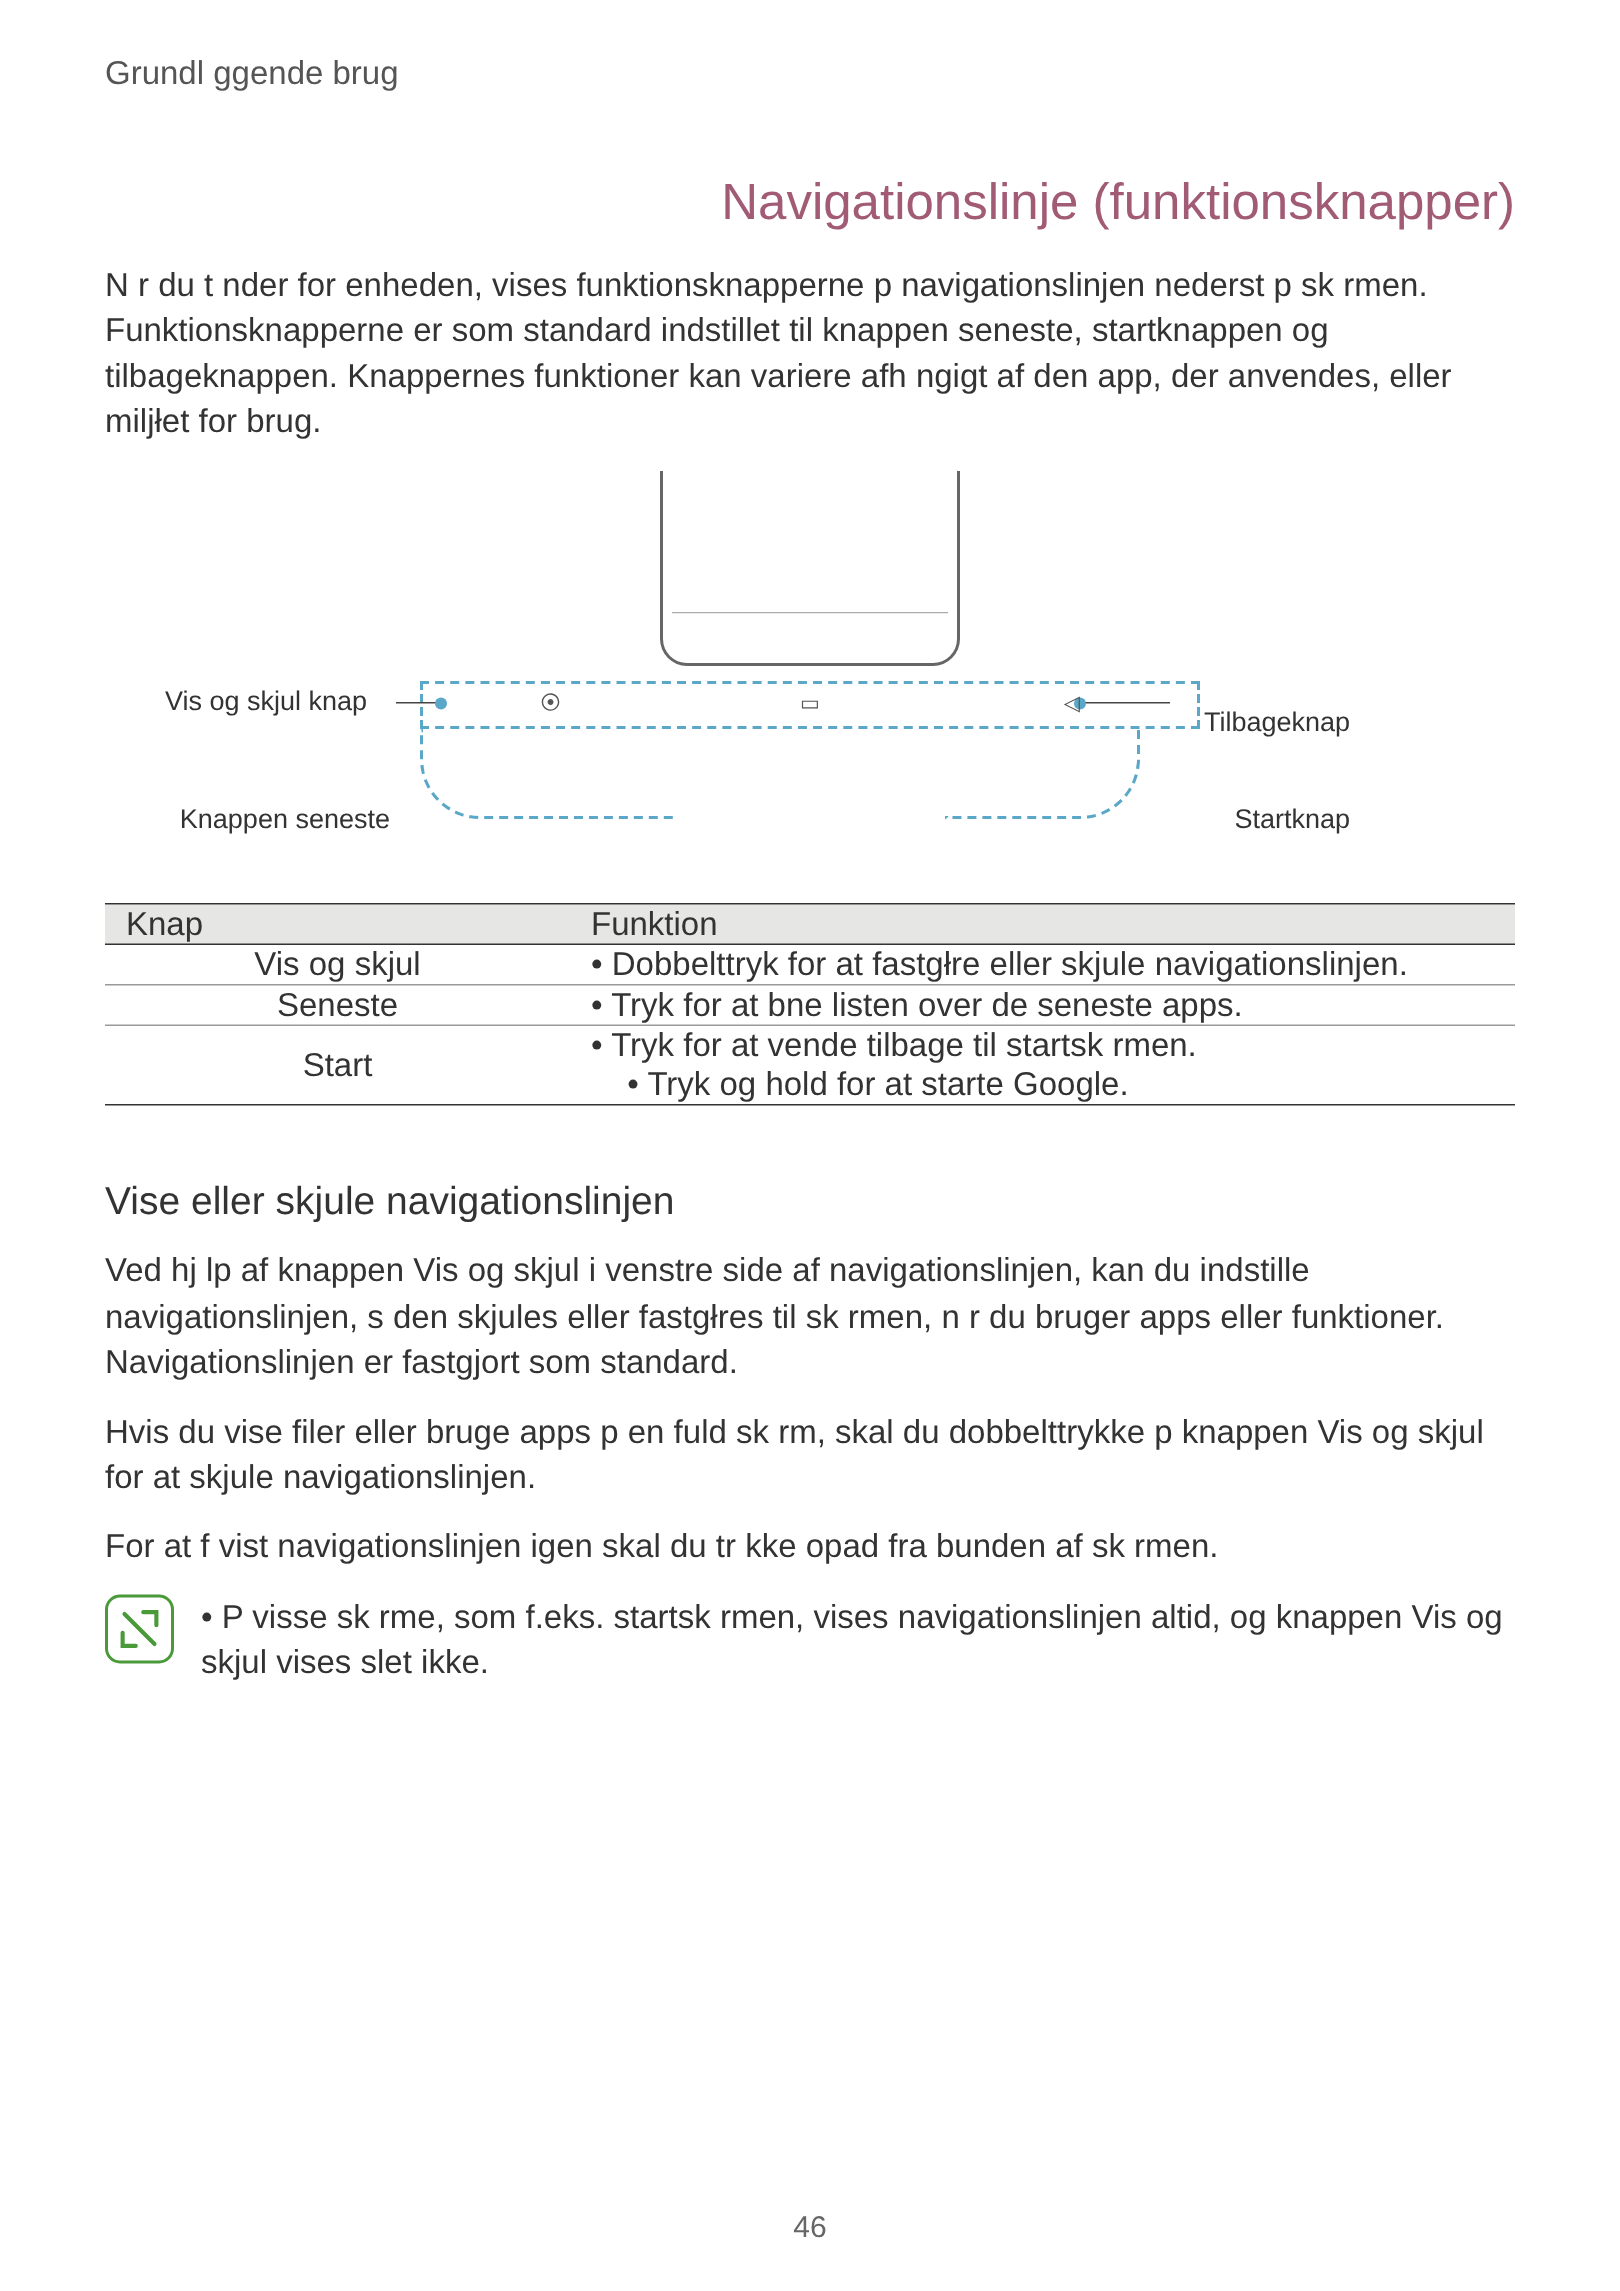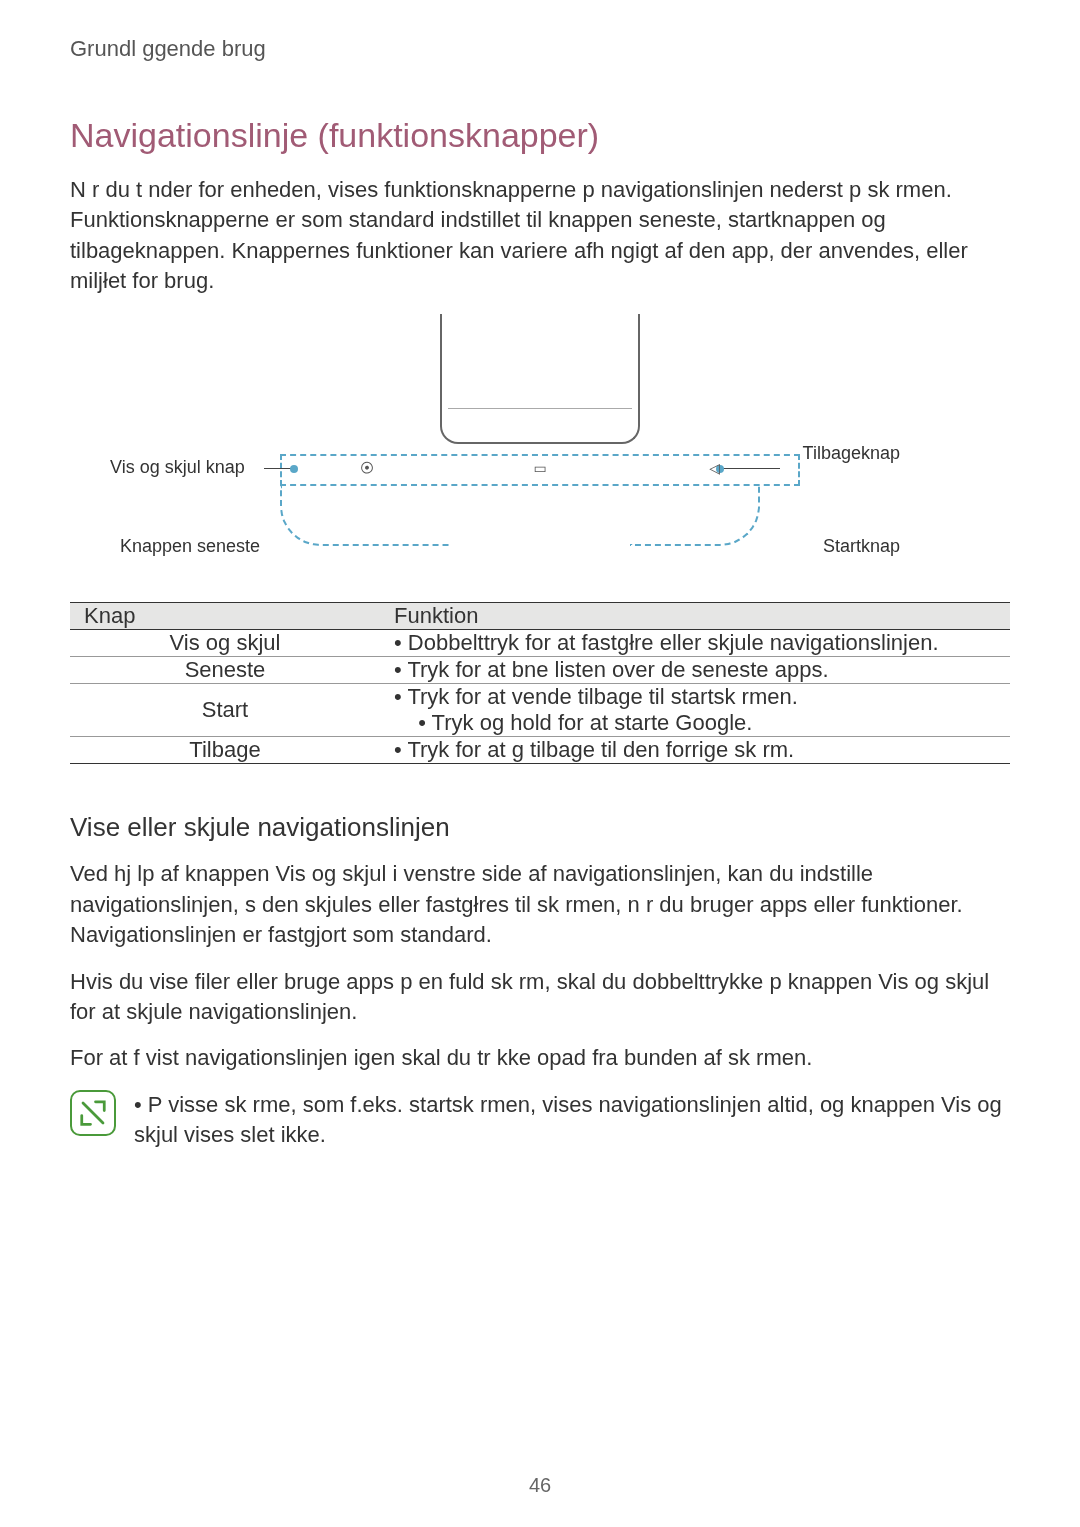--- a/index.html
+++ b/index.html
@@ -6,21 +6,21 @@
   body {
     width: 1080px;
     height: 1527px;
     background: #fff;
     font-family: Arial, Helvetica, sans-serif;
     color: #333;
     padding: 36px 70px 30px 70px;
     position: relative;
   }
   .chapter { font-size: 22px; color: #555; margin-bottom: 54px; }
-  .h1 { font-size: 34px; color: #a15b75; font-weight: 400; margin-bottom: 20px; }
+  .h1 { font-size: 34px; color: #a15b75; font-weight: 400; margin-bottom: 20px; text-align: right; }
   .para { font-size: 22px; line-height: 1.38; color: #333; margin-bottom: 16px; }
   .figure {
     position: relative;
     width: 760px;
     height: 260px;
     margin: 18px auto 28px auto;
   }
   .phone {
     position: absolute;
     left: 50%;
@@ -81,21 +81,21 @@
     position: absolute;
     top: 154px;
     right: 140px;
     width: 60px;
     border-top: 1.5px solid #444;
   }
   .hline-right .dot { position:absolute; left:-4px; top:-4px; width:8px; height:8px; background:#5aa7c8; border-radius:50%; }
   .callout { position: absolute; font-size: 18px; color: #333; white-space: nowrap; }
   .cl-1 { top: 143px; left: -50px; text-align: left; width: 150px;}
   .cl-2 { top: 222px; left: -50px; text-align: right; width: 150px;}
-  .cl-3 { top: 129px; right: 20px; }
+  .cl-3 { top: 157px; right: 20px; }
   .cl-4 { top: 222px; right: 20px; }
   .nav-icon { position:absolute; top:146px; font-size:14px; color:#555; }
   .ni-home { left: 50%; transform: translateX(-50%); }
   .ni-left { left: 200px; }
   .ni-right { right: 200px; }
 
   table.fn {
     width: 100%;
     border-collapse: collapse;
     font-size: 22px;
@@ -186,24 +186,20 @@
       <td class="key">Seneste</td>
       <td><span class="bullet">Tryk for at  bne listen over de seneste apps.</span></td>
     </tr>
     <tr class="row">
       <td class="key">Start</td>
       <td>
         <span class="bullet">Tryk for at vende tilbage til startsk rmen.</span>
         <span class="bullet subline">Tryk og hold for at starte Google.</span>
       </td>
     </tr>
-    <tr class="row">
-      <td class="key">Tilbage</td>
-      <td><span class="bullet">Tryk for at g  tilbage til den forrige sk rm.</span></td>
-    </tr>
   </tbody>
 </table>
 
 <div class="h2">Vise eller skjule navigationslinjen</div>
 
 <p class="para">Ved hj lp af knappen Vis og skjul i venstre side af navigationslinjen, kan du indstille navigationslinjen, s  den skjules eller fastgłres til sk rmen, n r du bruger apps eller funktioner. Navigationslinjen er fastgjort som standard.</p>
 <p class="para">Hvis du vise filer eller bruge apps p  en fuld sk rm, skal du dobbelttrykke p  knappen Vis og skjul for at skjule navigationslinjen.</p>
 <p class="para">For at f  vist navigationslinjen igen skal du tr kke opad fra bunden af sk rmen.</p>
 
 <div class="note-wrap">

